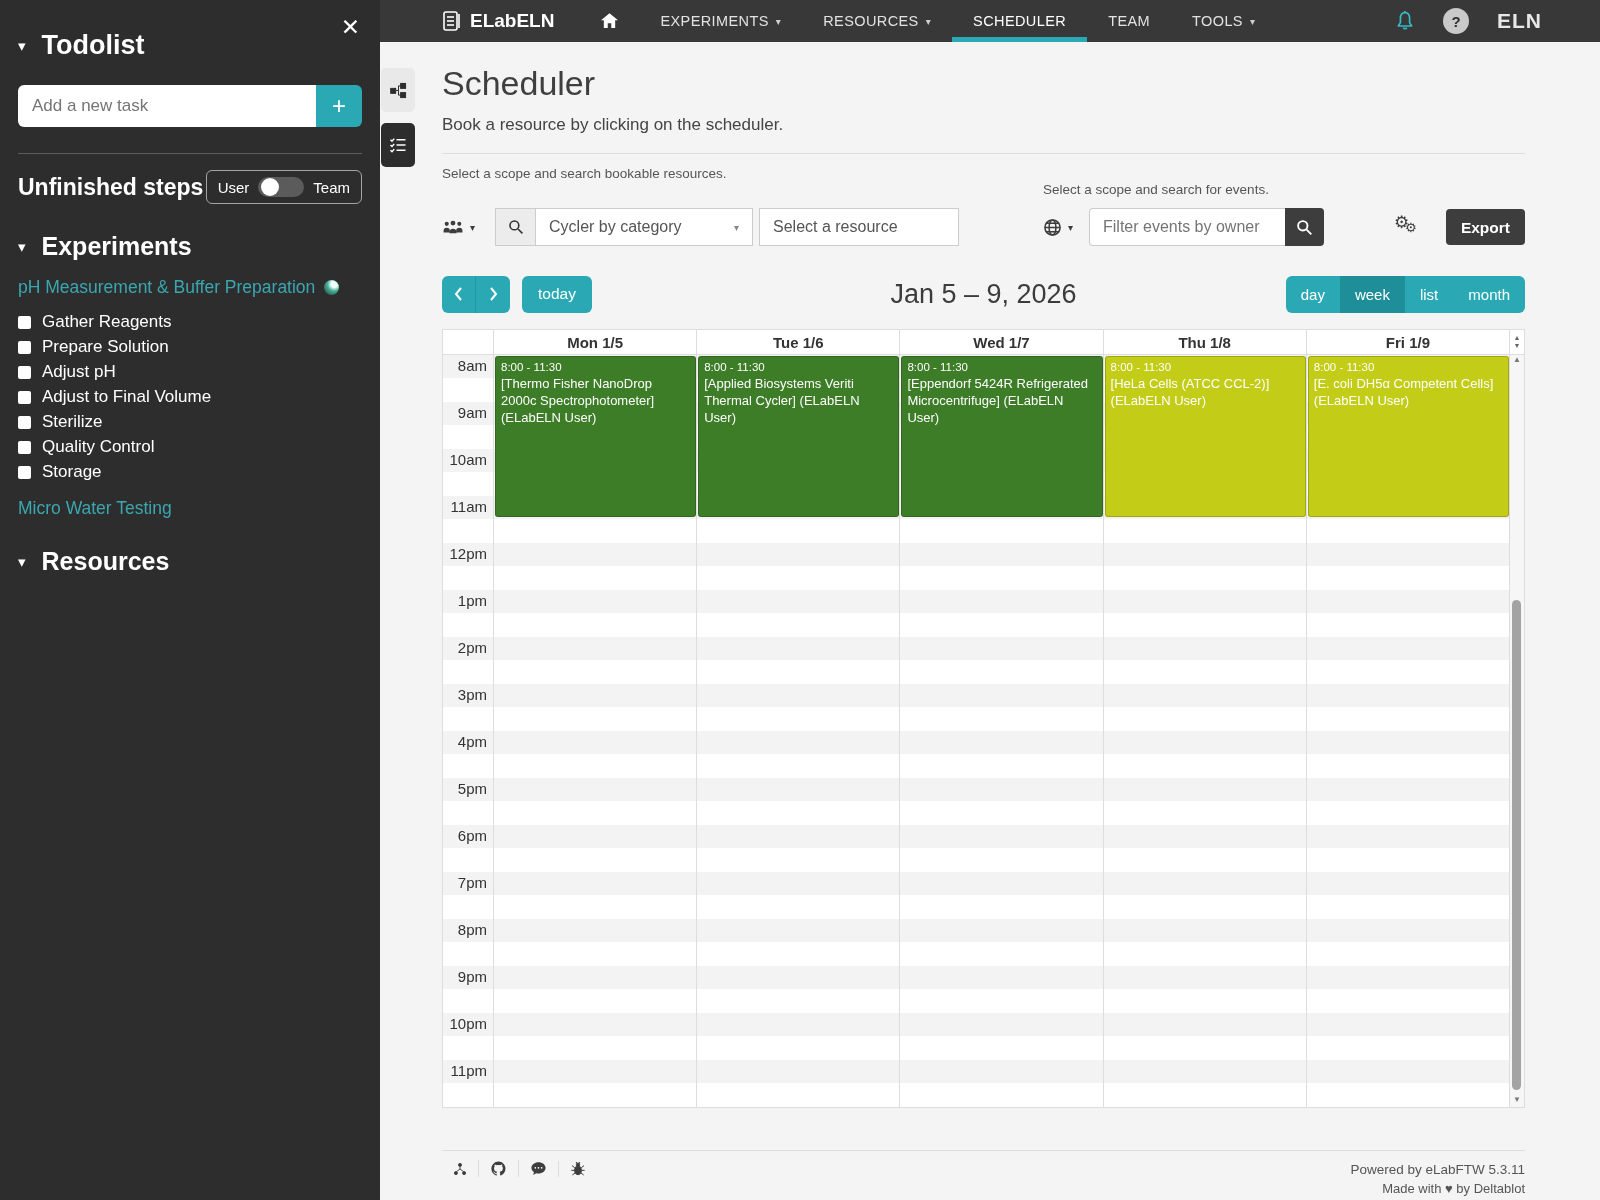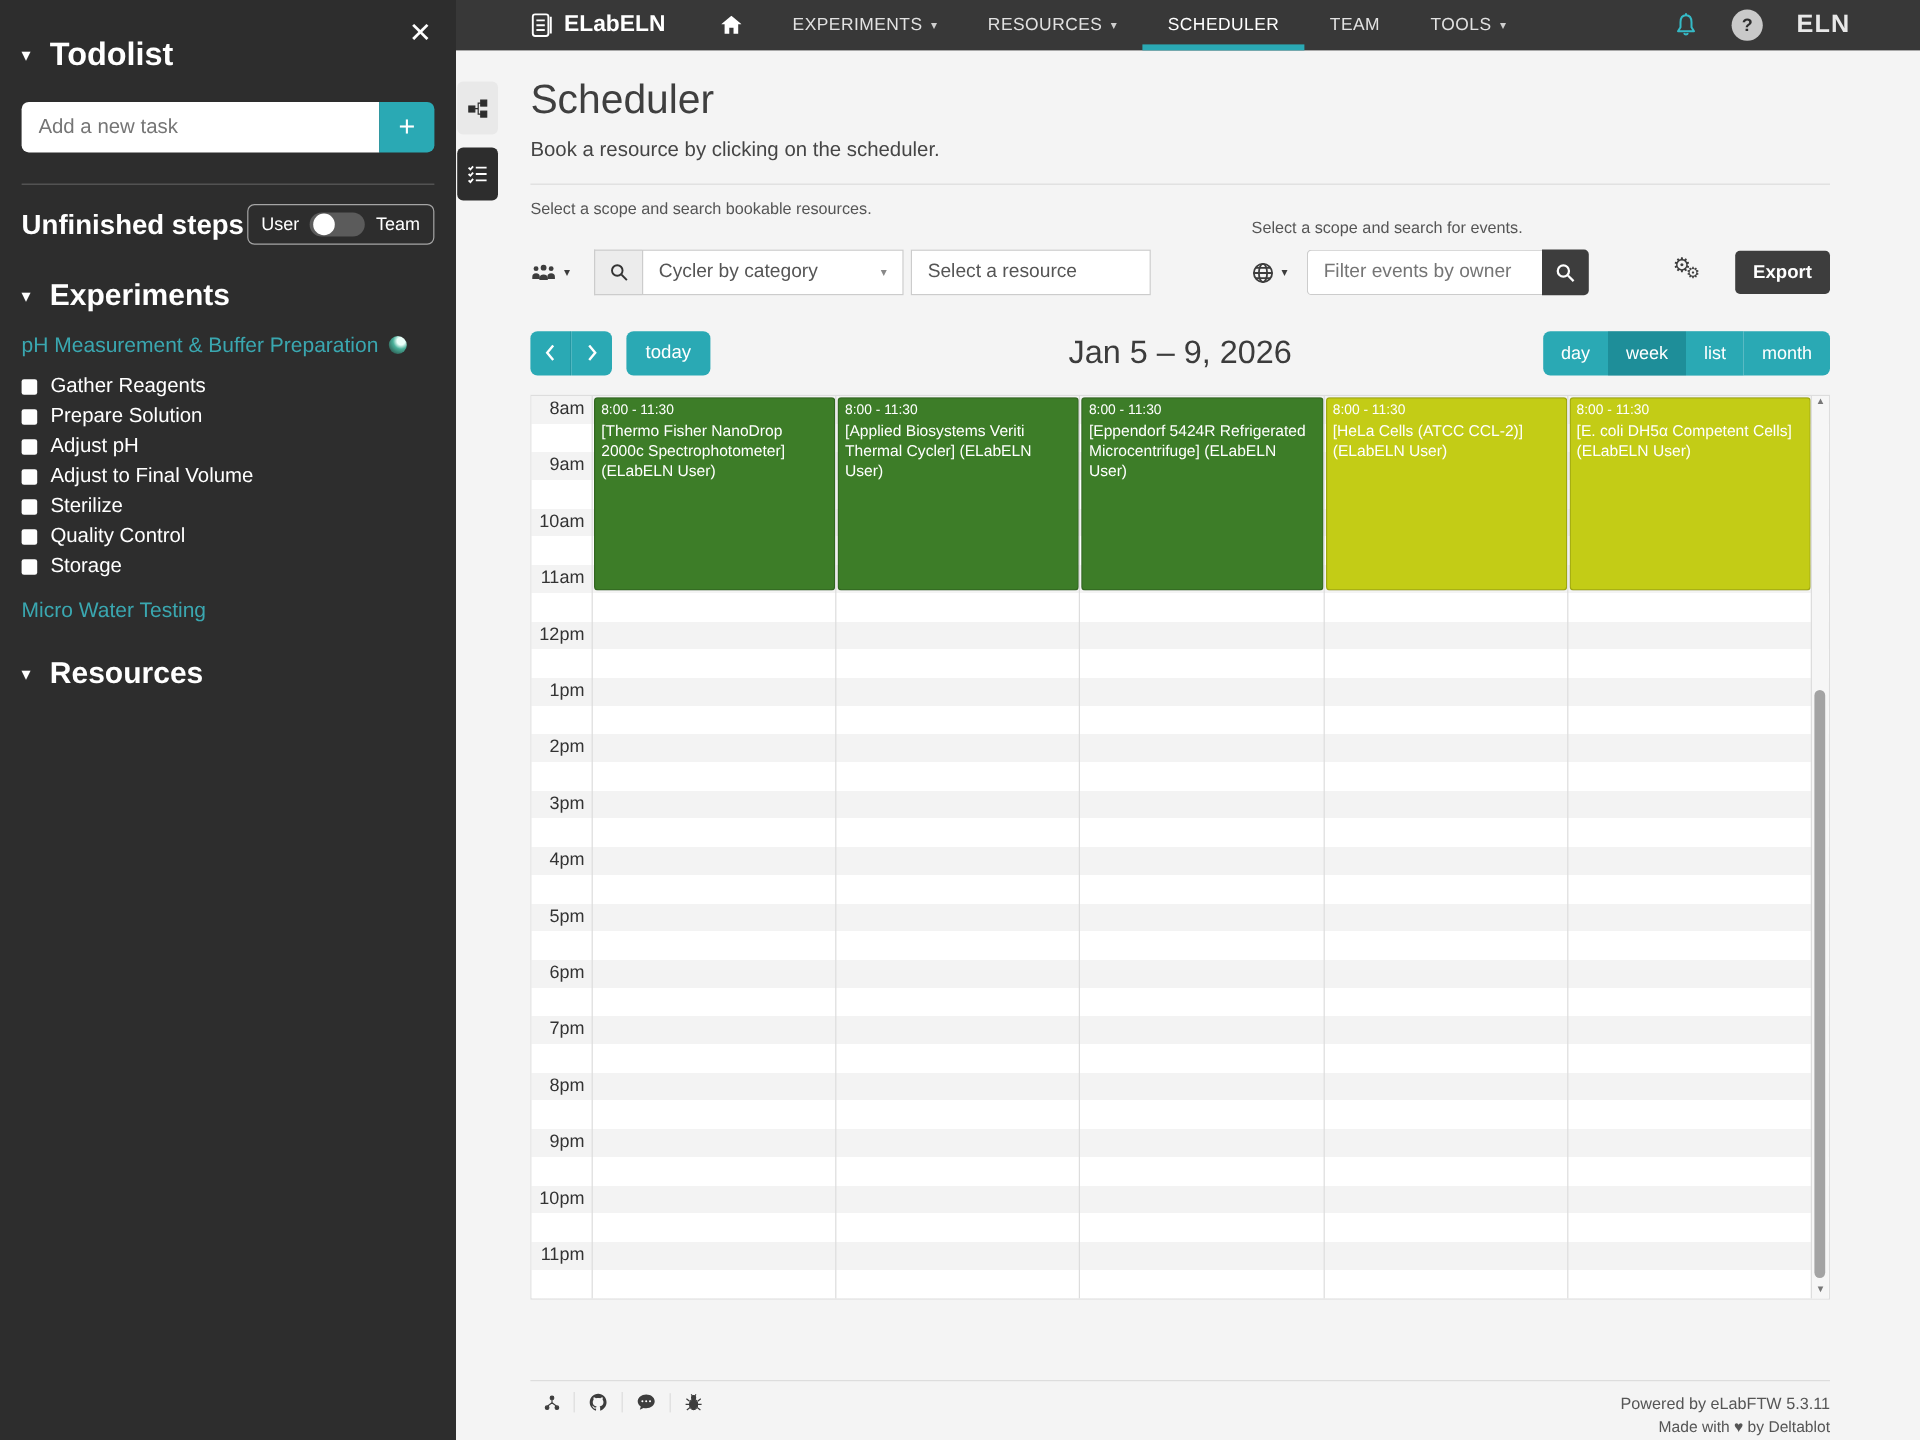--- a/index.html
+++ b/index.html
@@ -297,20 +297,32 @@
       <div class="cal-title">Jan 5 – 9, 2026</div>
       <div class="views">
         <button class="view-btn">day</button>
         <button class="view-btn active">week</button>
         <button class="view-btn">list</button>
         <button class="view-btn">month</button>
       </div>
     </div>
 
     <div class="calendar">
+      <div class="cal-header">
+        <div class="gutter-head"></div>
+        <div class="day-head">Mon 1/5</div>
+        <div class="day-head">Tue 1/6</div>
+        <div class="day-head">Wed 1/7</div>
+        <div class="day-head">Thu 1/8</div>
+        <div class="day-head">Fri 1/9</div>
+        <div class="scroll-corner">
+            <span>▲</span>
+            <span>▼</span>
+          </div>
+      </div>
       <div class="cal-body">
         <div class="gutter">
           <div class="hour-cell">8am</div>
           <div class="hour-cell">9am</div>
           <div class="hour-cell">10am</div>
           <div class="hour-cell">11am</div>
           <div class="hour-cell">12pm</div>
           <div class="hour-cell">1pm</div>
           <div class="hour-cell">2pm</div>
           <div class="hour-cell">3pm</div>

